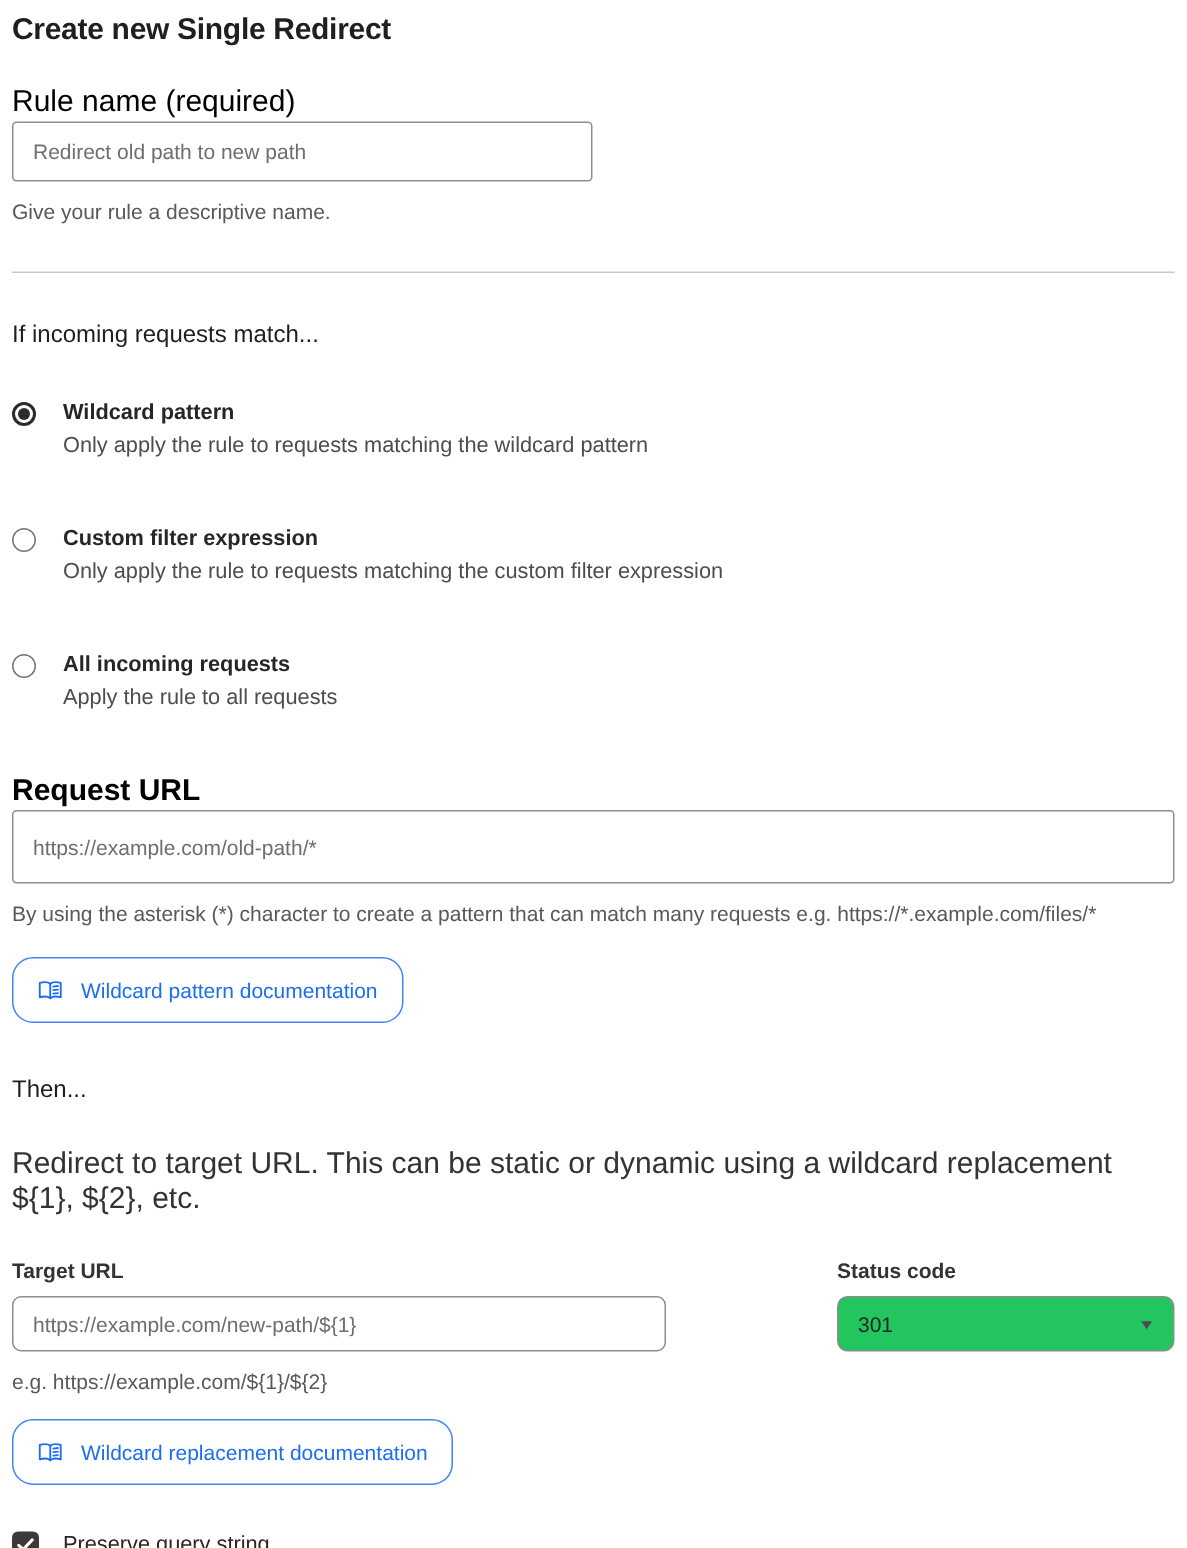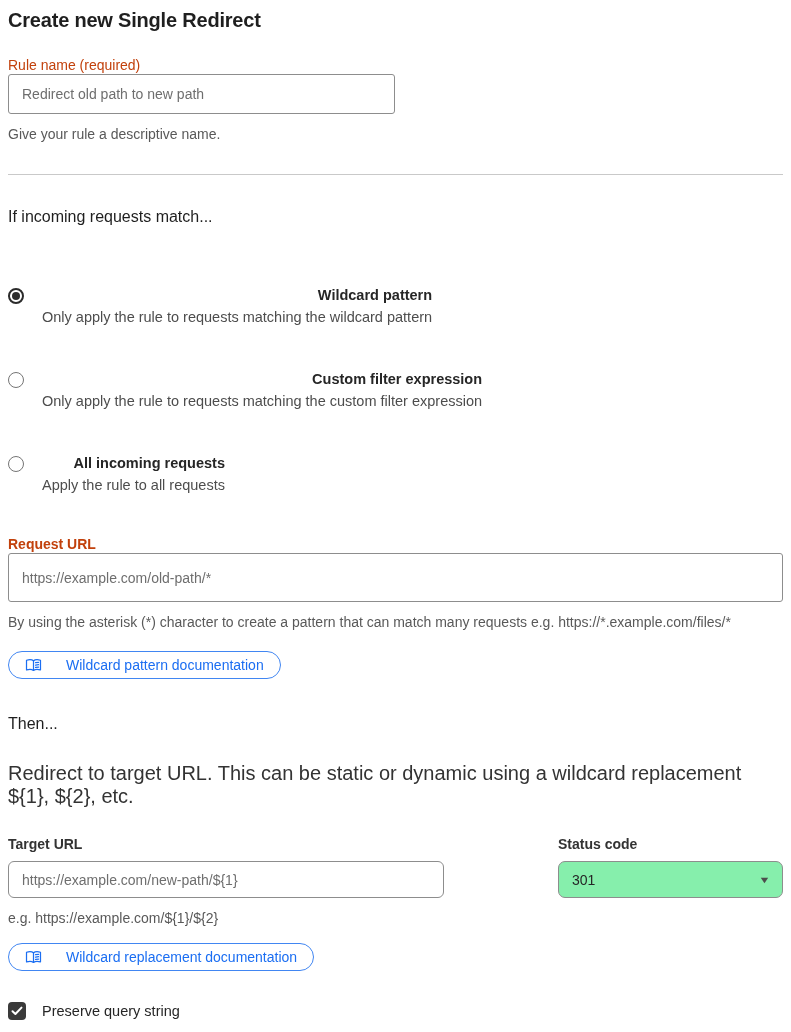--- a/index.html
+++ b/index.html
@@ -13,22 +13,22 @@
     overflow: hidden;
   }
   .page-title {
     font-size: 20px;
     font-weight: 700;
     color: #1f1f1f;
     letter-spacing: -0.2px;
     padding-top: 3px;
   }
   .field-label {
-    font-size: 14px;
-    color: #c2410c;
+    font-size: 20px;
+    color: #000000;
     margin-top: 25px;
   }
   .field-label.bold { font-weight: 700; }
   .text-input {
     display: block;
     width: 387px;
     height: 40px;
     margin-top: 1px;
     border: 1px solid #8d8d8d;
     border-radius: 3px;
@@ -52,21 +52,21 @@
     border: none;
     border-top: 1px solid #c9c9c9;
     margin-top: 26px;
   }
   .section-heading {
     font-size: 16px;
     font-weight: 400;
     color: #1f1f1f;
     margin-top: 33px;
   }
-  .radio-group { margin-top: 60px; text-align: right; }
+  .radio-group { margin-top: 33px; }
   .radio-item {
     display: flex;
     align-items: flex-start;
     margin-bottom: 41px;
     cursor: pointer;
   }
   .radio-item:last-child { margin-bottom: 0; }
   .radio-circle {
     flex: 0 0 auto;
     width: 16px;
@@ -96,23 +96,23 @@
   }
   .radio-desc {
     font-size: 14.5px;
     color: #4d4d4d;
     line-height: 23px;
     margin-top: 2px;
   }
   .doc-button {
     display: inline-flex;
     align-items: center;
-    gap: 24px;
+    gap: 12px;
     margin-top: 15px;
-    height: 28px;
+    height: 44px;
     padding: 0 16px;
     border: 1px solid #4186f2;
     border-radius: 14px;
     background: #ffffff;
     color: #1b6ef2;
     font-family: "Liberation Sans", sans-serif;
     font-size: 14px;
     cursor: pointer;
     justify-content: flex-end;
   }
@@ -141,21 +141,21 @@
     height: 37px;
     border: 1px solid #8d8d8d;
     border-radius: 7px;
     display: flex;
     align-items: center;
     justify-content: space-between;
     padding: 0 13px;
     font-size: 14px;
     color: #262626;
     cursor: pointer;
-    background: #86efac;
+    background: #22c55e;
   }
   .select-caret {
     font-size: 9px;
     color: #4d4d4d;
     transform: scaleX(1.4);
   }
   .eg-helper { margin-top: 10px; line-height: 20px; }
   .checkbox-row {
     display: flex;
     align-items: center;

